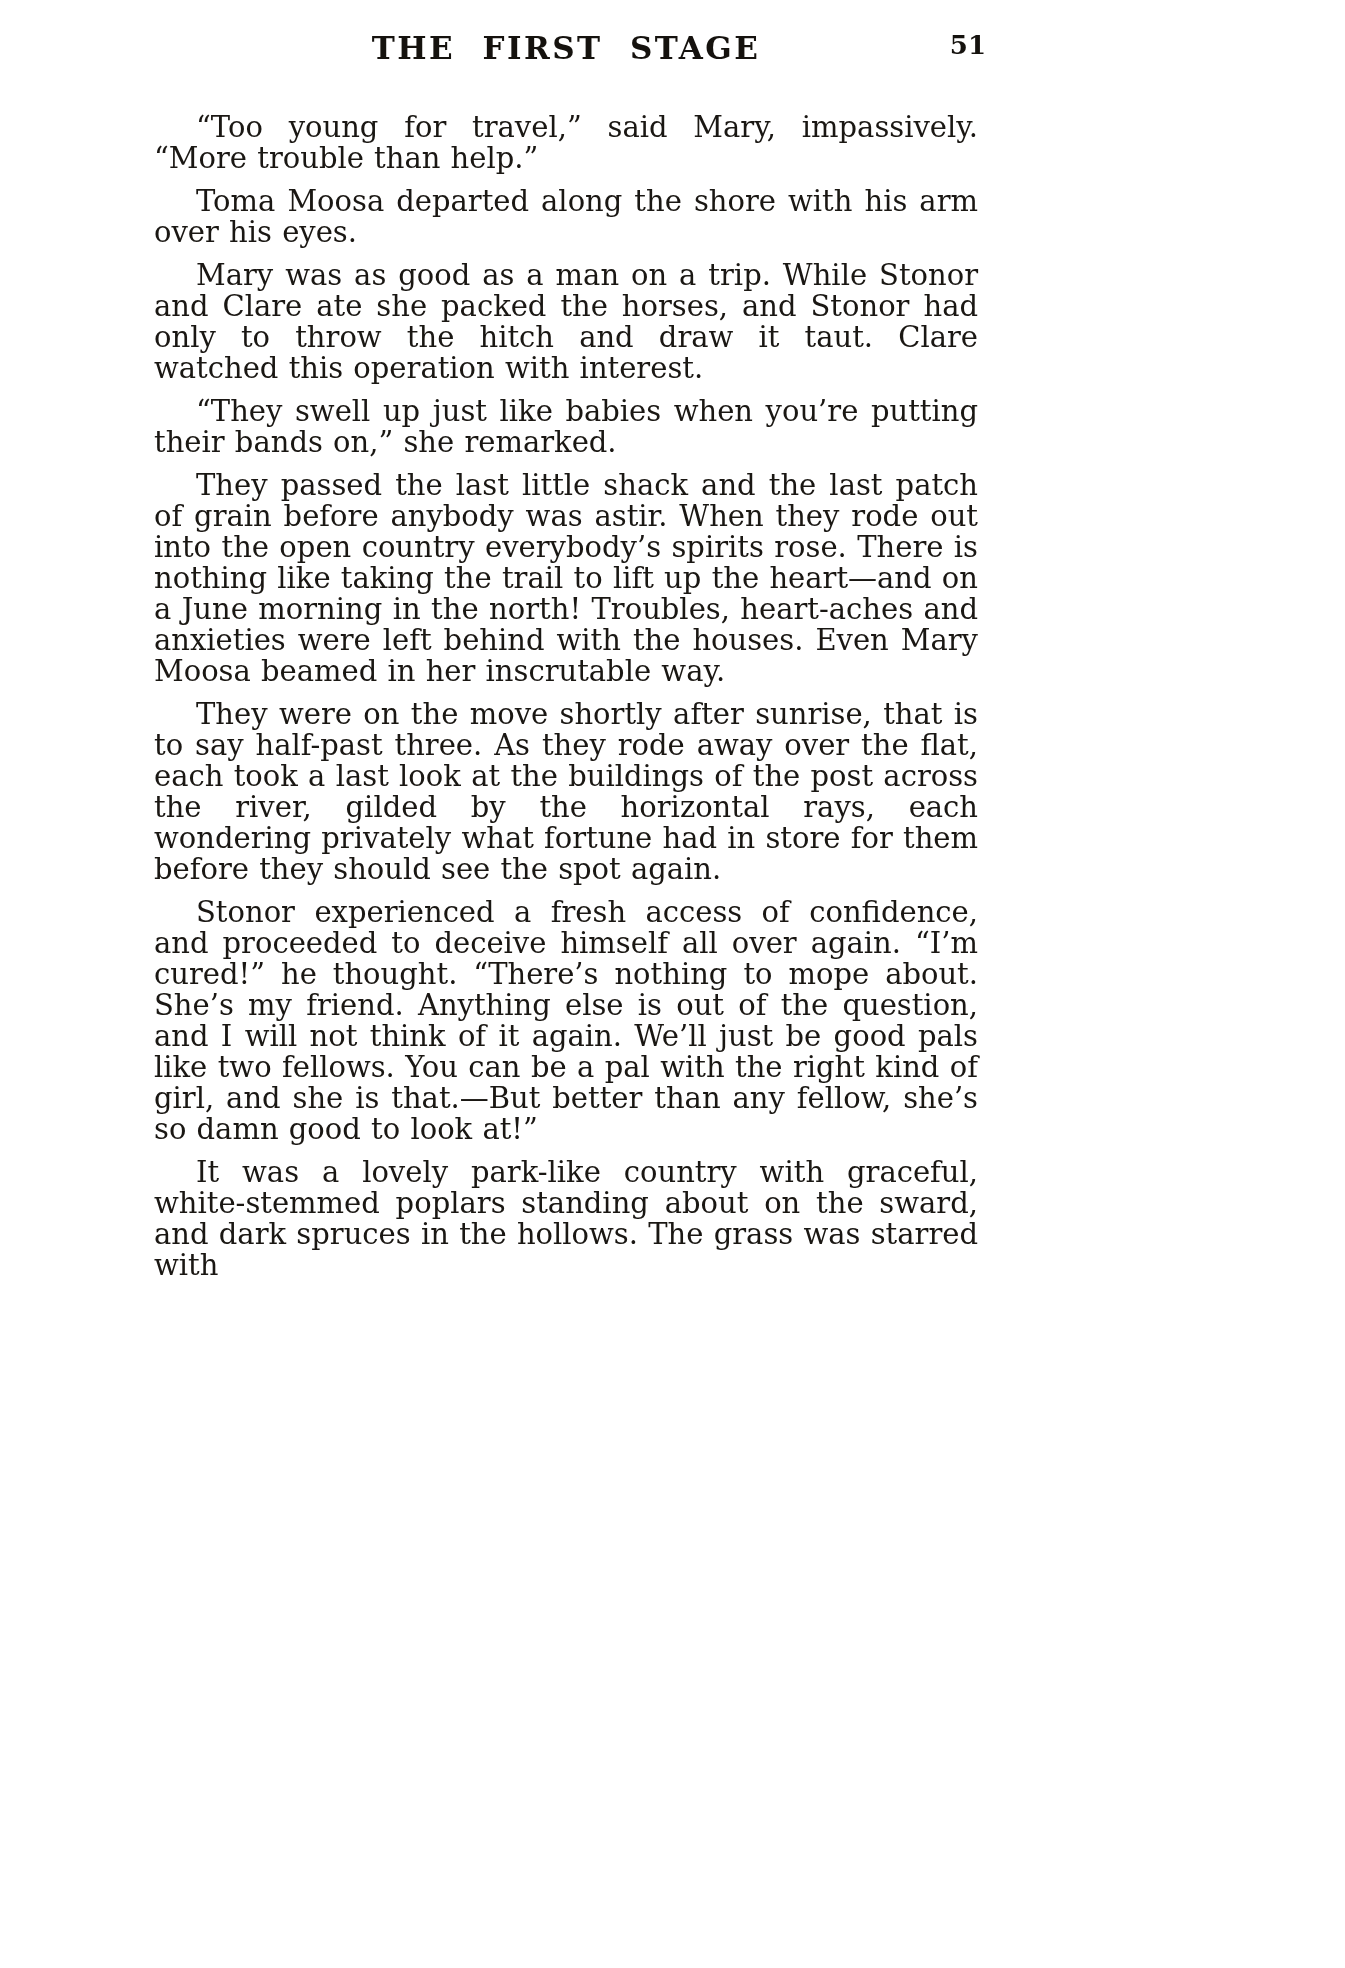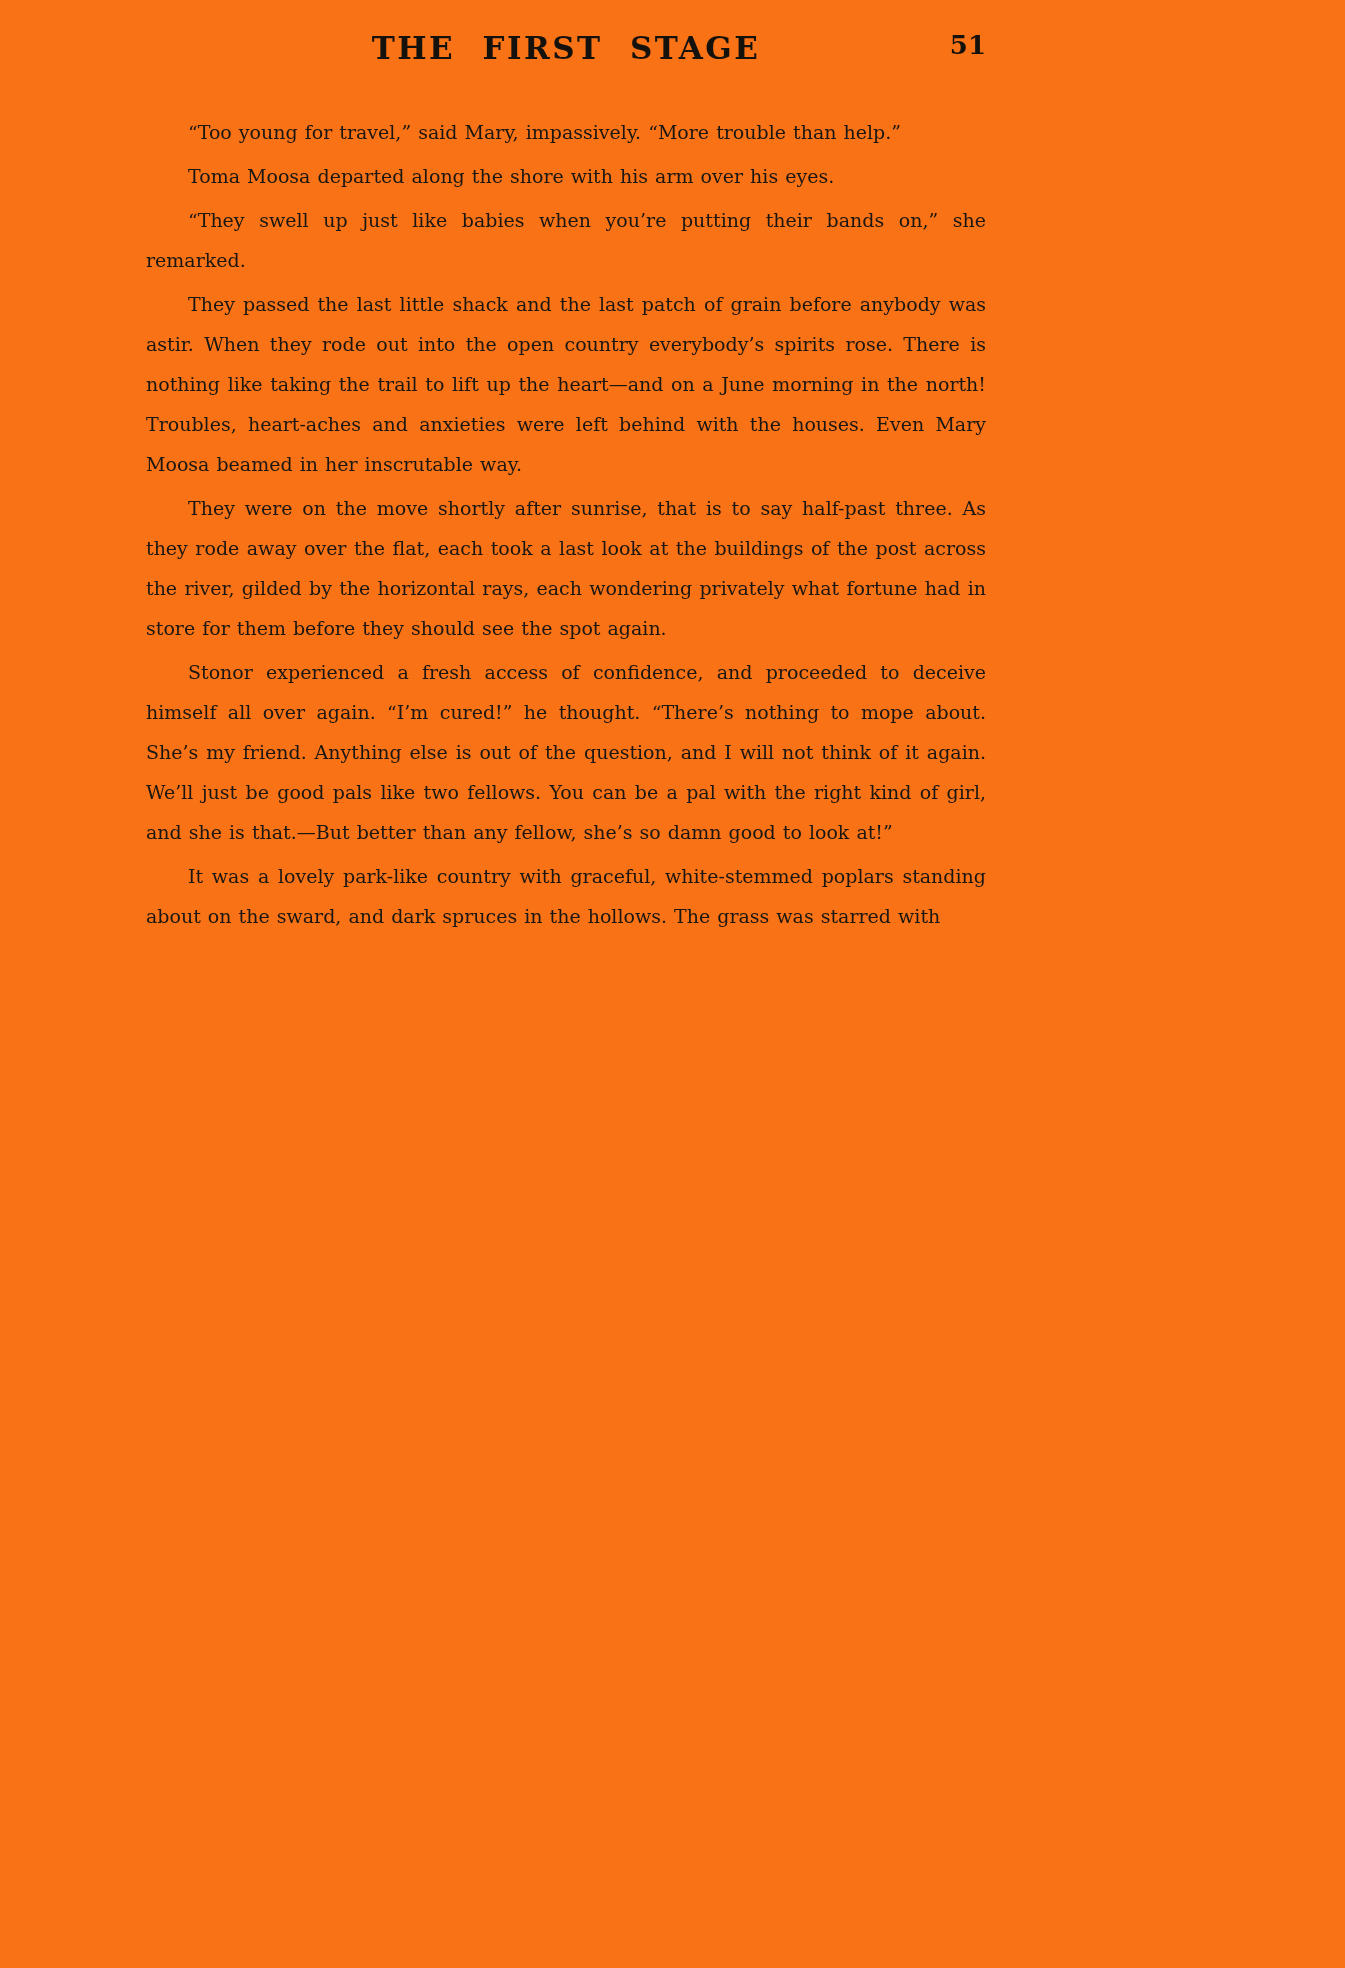--- a/index.html
+++ b/index.html
@@ -5,21 +5,21 @@
   html, body {
     margin: 0;
     padding: 0;
     background: #e9e7e2;
   }
   .page {
     position: relative;
     width: 1345px;
     height: 1968px;
     margin: 0 auto;
-    background: #f97316;
+    background: #ffffff;
     box-sizing: border-box;
     padding-top: 30px;
     font-family: "DejaVu Serif", "Liberation Serif", serif;
     color: #1a1713;
     overflow: hidden;
   }
   .column {
     width: 848px;
     margin-left: 142px;
   }
@@ -41,42 +41,43 @@
   }
   .running-head .folio {
     position: absolute;
     right: 4px;
     top: 0;
     font-weight: bold;
     font-size: 26px;
     color: #15120e;
   }
   .body-text p {
-    margin: 4px;
-    font-size: 19px;
-    line-height: 40px;
+    margin: 12px;
+    font-size: 29px;
+    line-height: 31px;
     text-align: justify;
     text-indent: 42px;
     word-spacing: 1px;
   }
 </style>
 </head>
 <body>
 
 <div class="page">
   <div class="column">
 
     <div class="running-head">
       <div class="title">THE FIRST STAGE</div>
       <div class="folio">51</div>
     </div>
 
     <div class="body-text">
       <p>“Too young for travel,” said Mary, impassively. “More trouble than help.”</p>
       <p>Toma Moosa departed along the shore with his arm over his eyes.</p>
+      <p>Mary was as good as a man on a trip.  While Stonor and Clare ate she packed the horses, and Stonor had only to throw the hitch and draw it taut.  Clare watched this operation with interest.</p>
       <p>“They swell up just like babies when you’re putting their bands on,” she remarked.</p>
       <p>They passed the last little shack and the last patch of grain before anybody was astir.  When they rode out into the open country everybody’s spirits rose.  There is nothing like taking the trail to lift up the heart—and on a June morning in the north!  Troubles, heart-aches and anxieties were left behind with the houses. Even Mary Moosa beamed in her inscrutable way.</p>
       <p>They were on the move shortly after sunrise, that is to say half-past three.  As they rode away over the flat, each took a last look at the buildings of the post across the river, gilded by the horizontal rays, each wondering privately what fortune had in store for them before they should see the spot again.</p>
       <p>Stonor experienced a fresh access of confidence, and proceeded to deceive himself all over again.  “I’m cured!” he thought.  “There’s nothing to mope about. She’s my friend.  Anything else is out of the question, and I will not think of it again.  We’ll just be good pals like two fellows.  You can be a pal with the right kind of girl, and she is that.—But better than any fellow, she’s so damn good to look at!”</p>
       <p>It was a lovely park-like country with graceful, white-stemmed poplars standing about on the sward, and dark spruces in the hollows.  The grass was starred with</p>
     </div>
 
   </div>
 </div>
 

